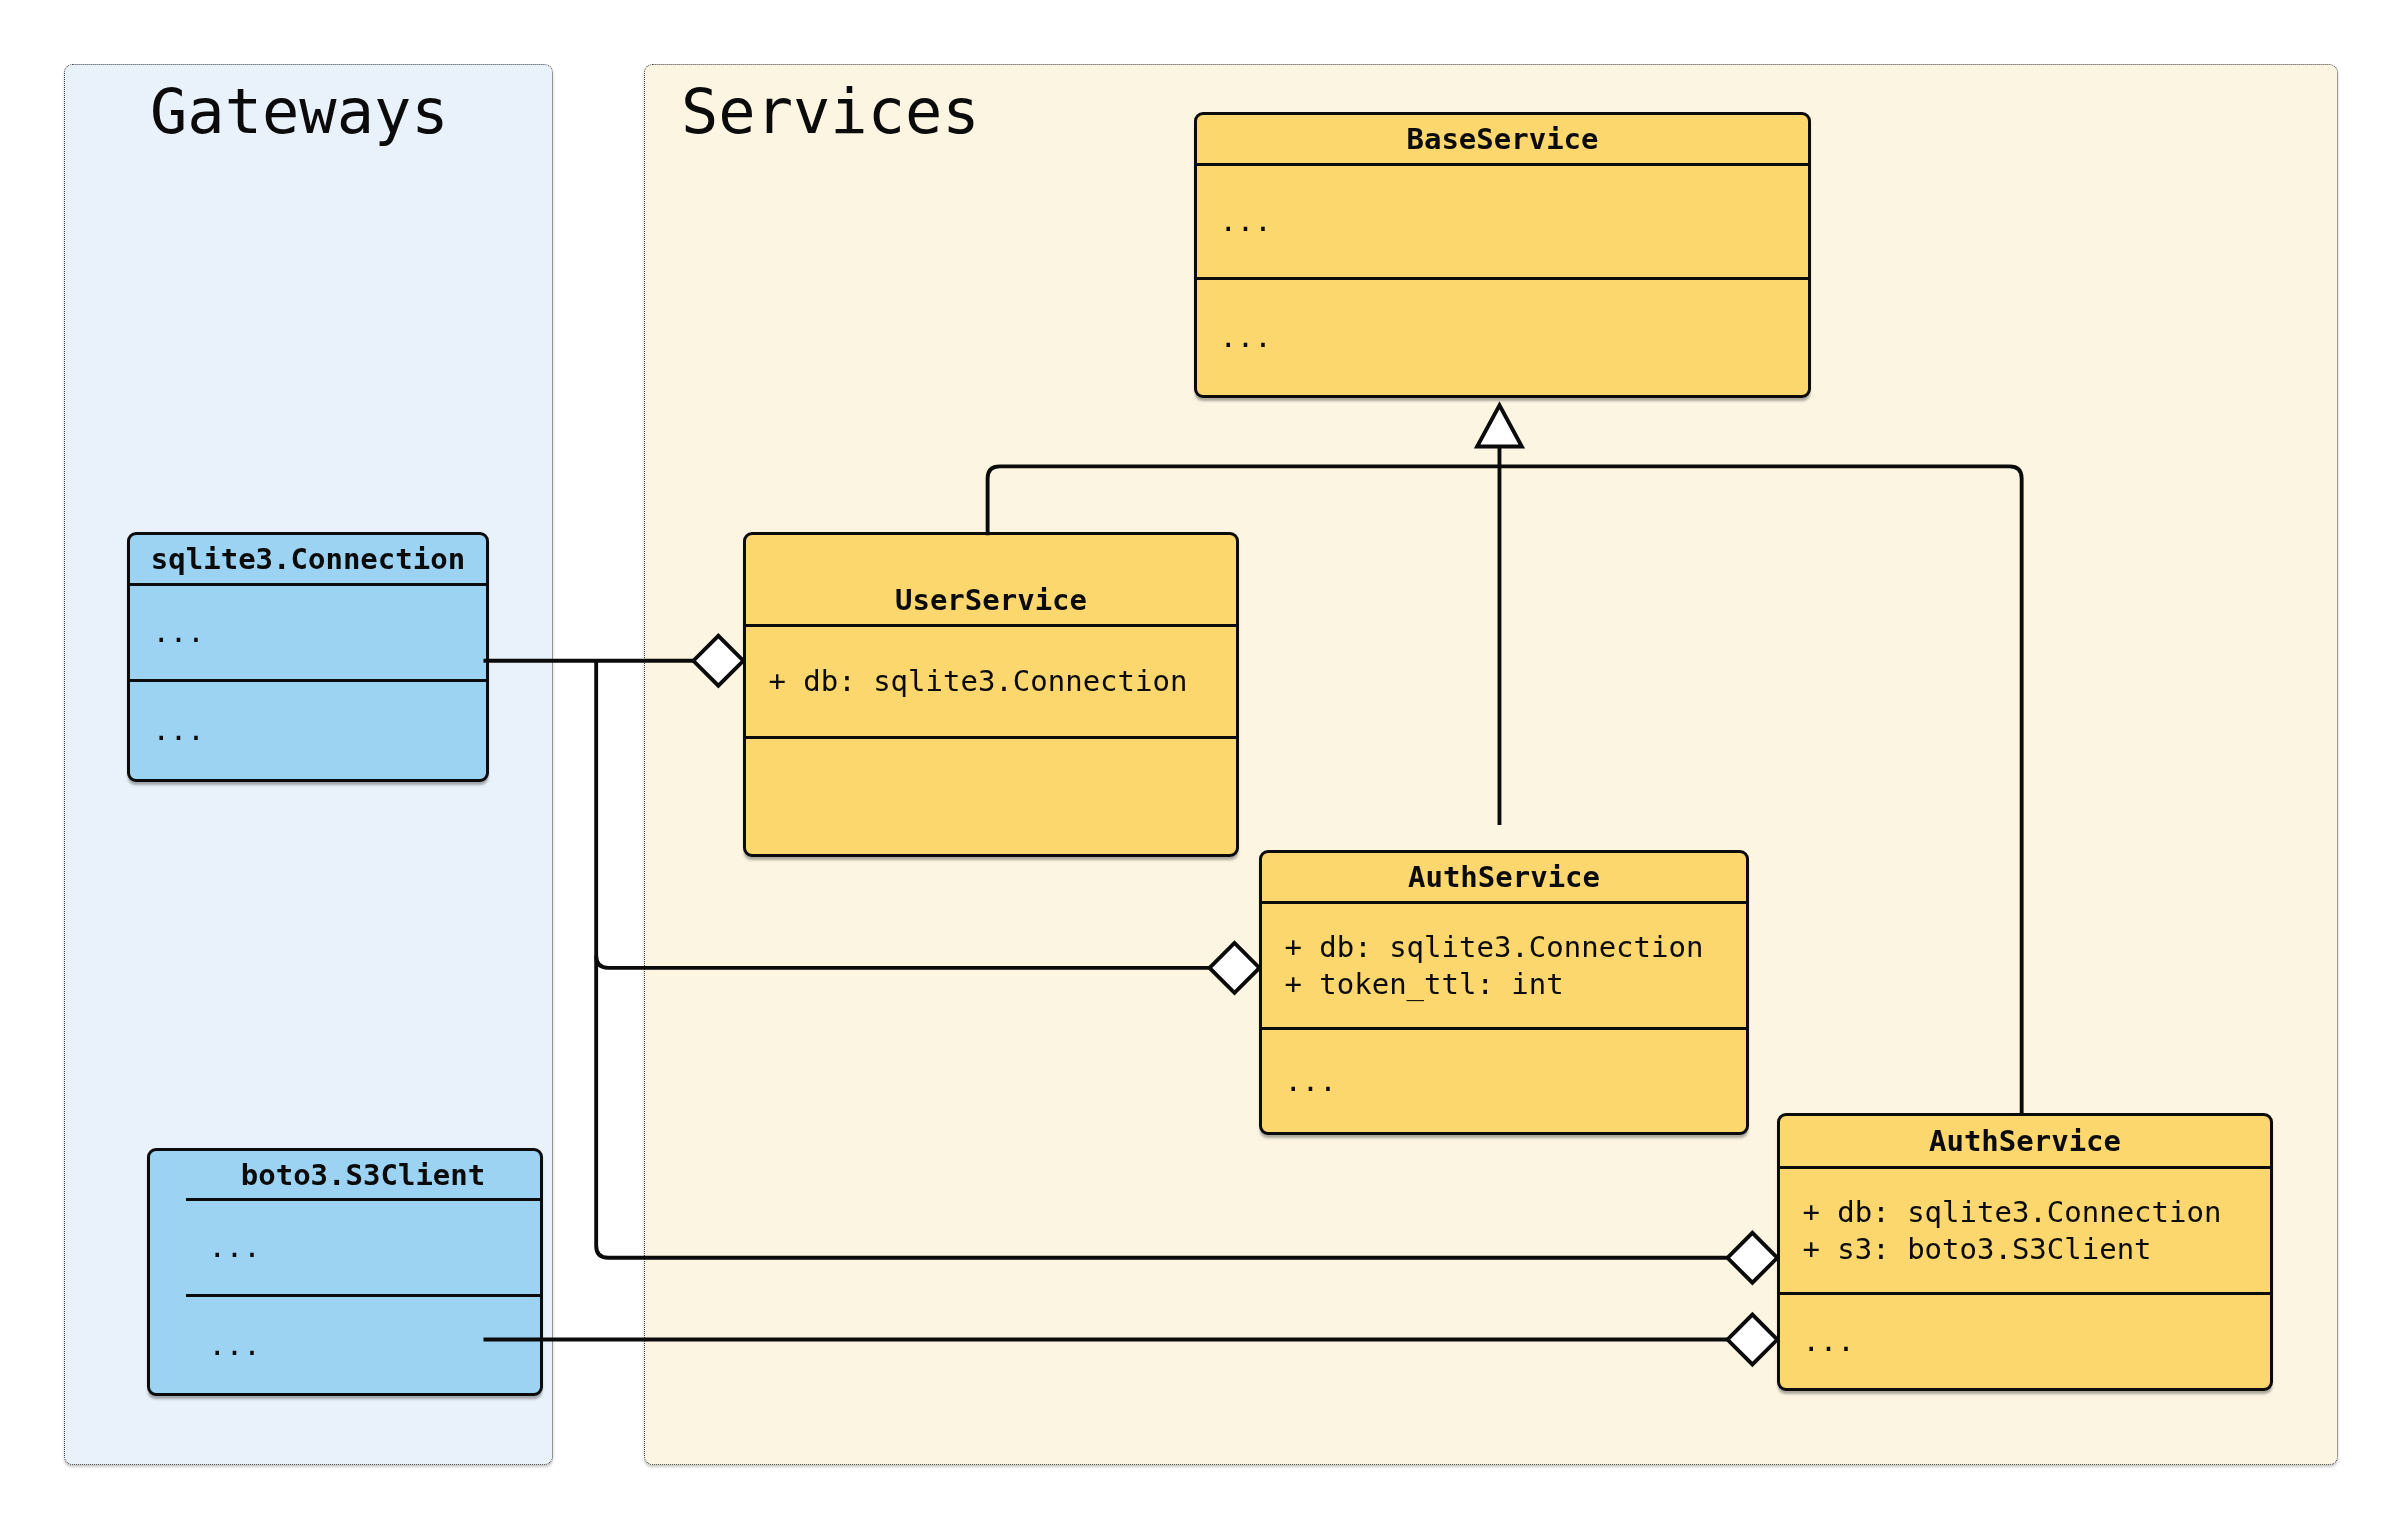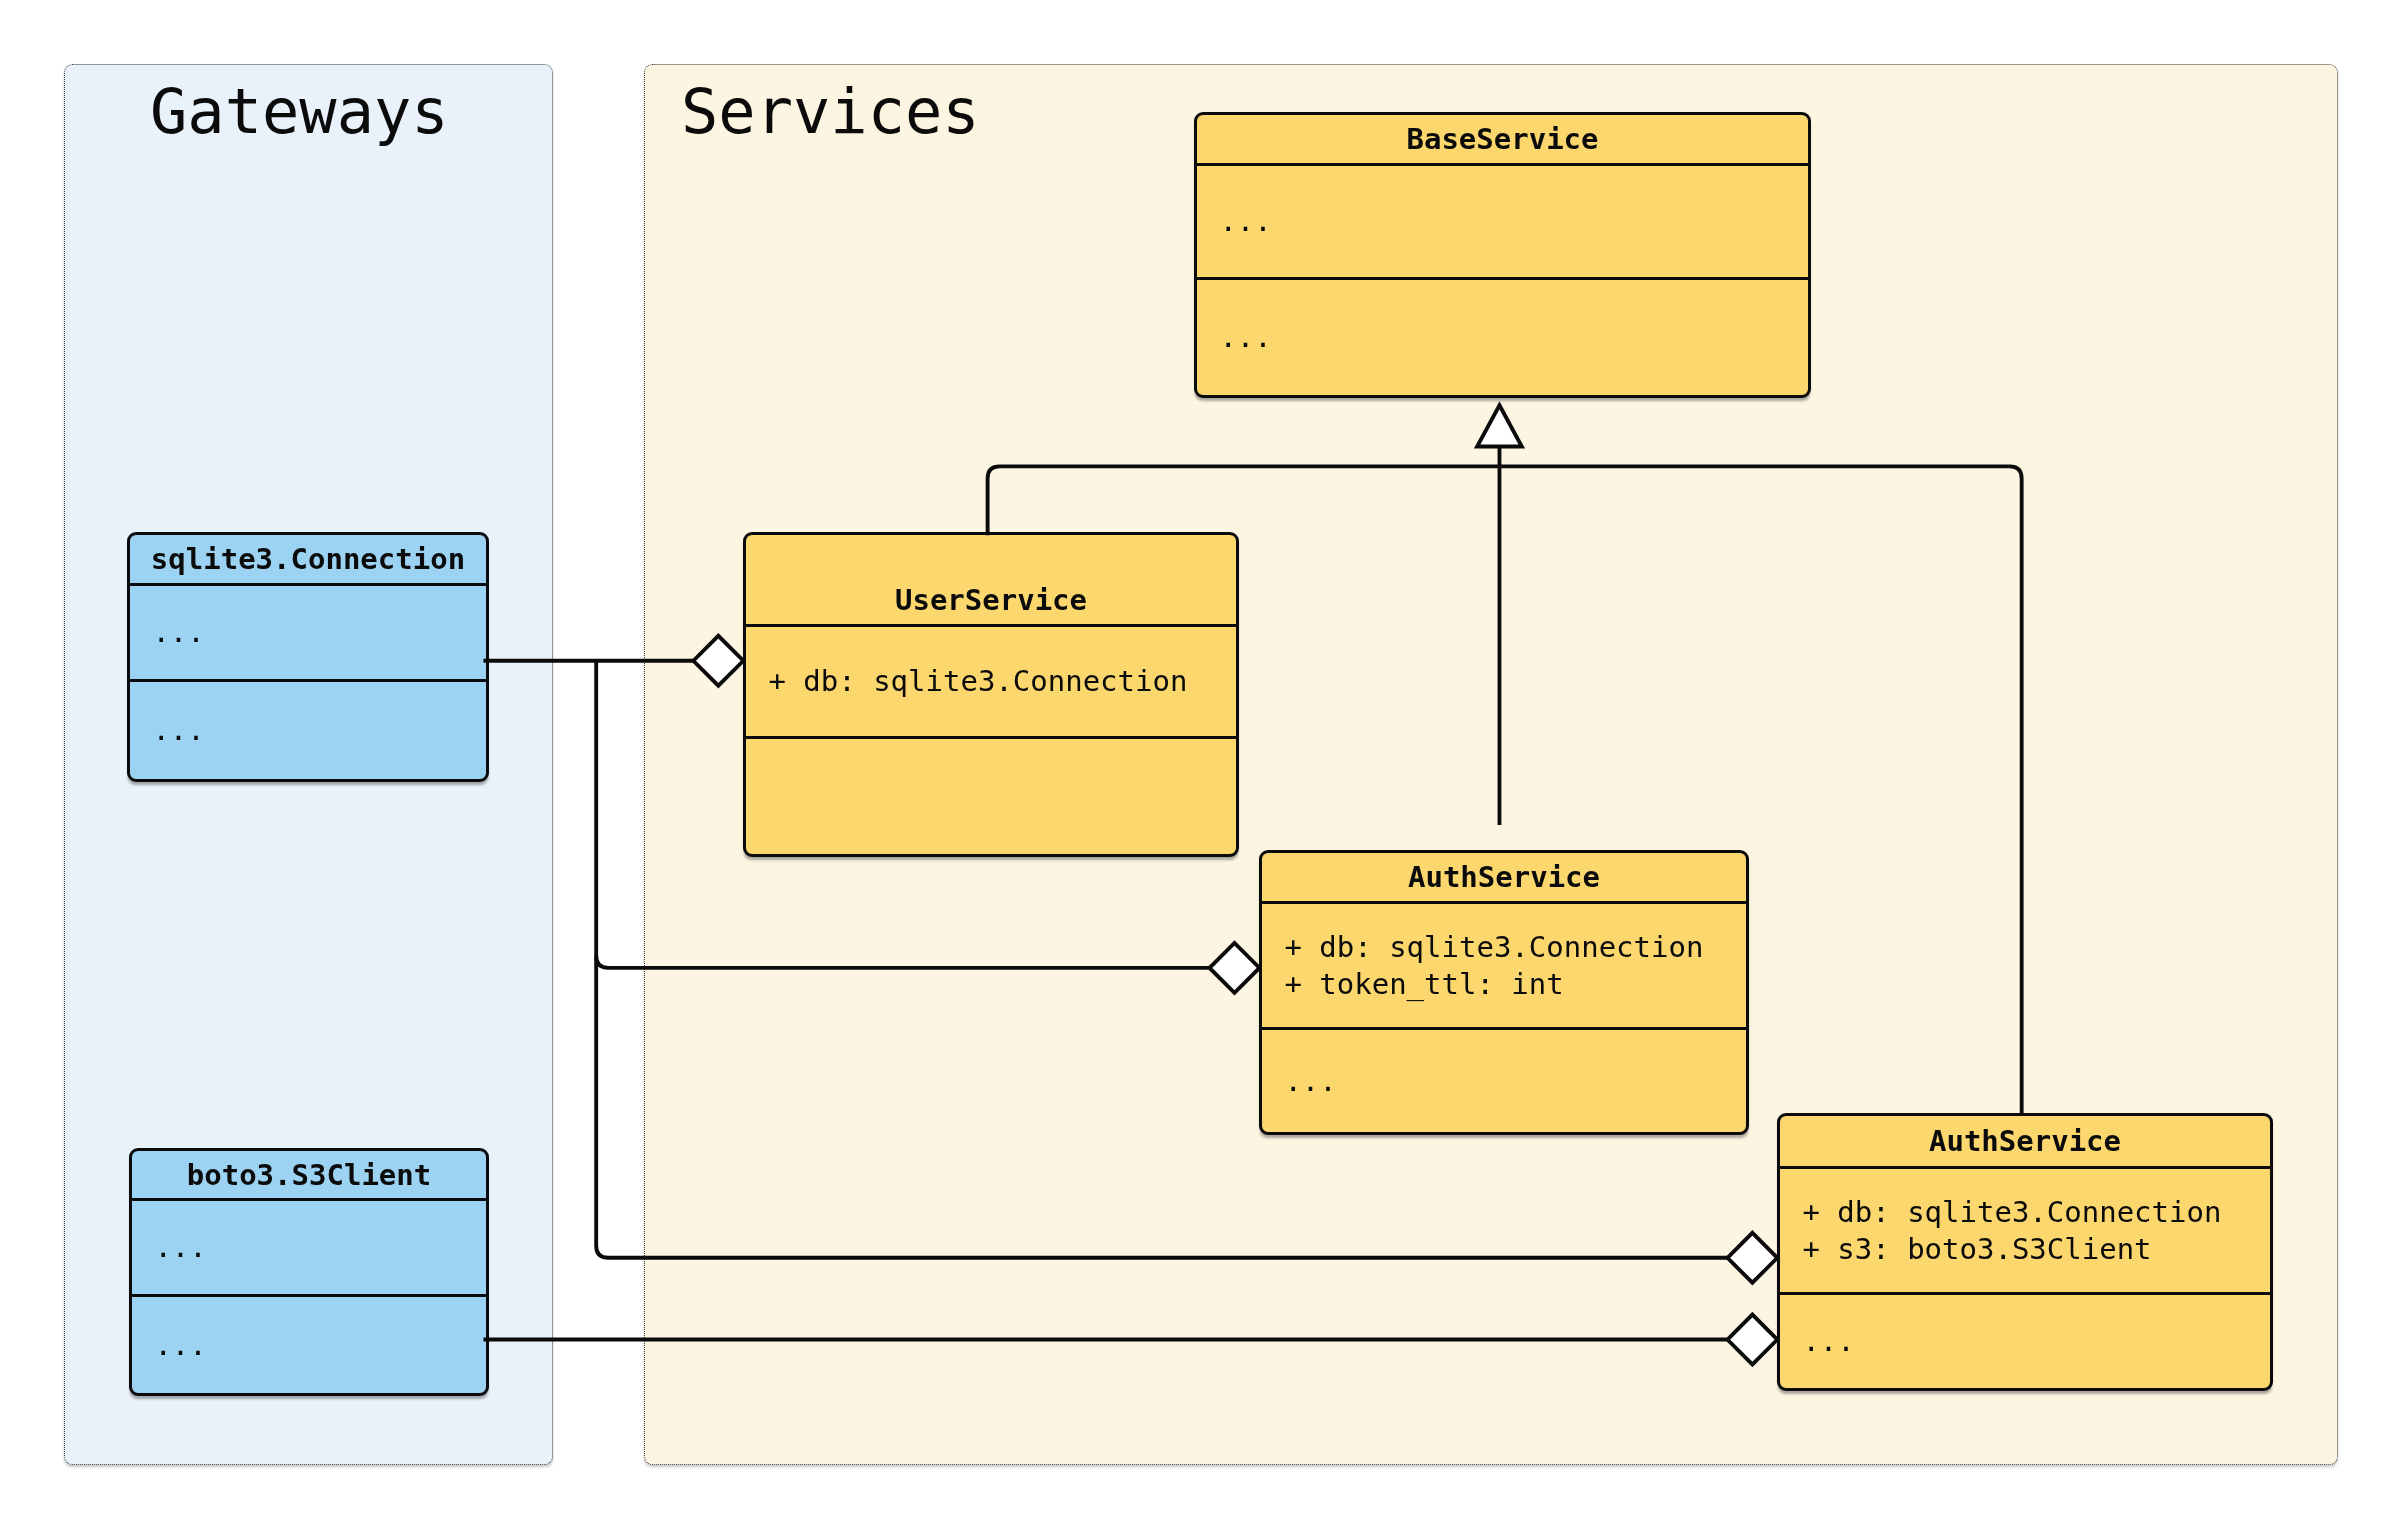--- a/index.html
+++ b/index.html
@@ -126,21 +126,21 @@
   <div class="cls blue" style="left:127px; top:532px; width:356px;">
     <div class="cls-title" style="height:48px;">sqlite3.Connection</div>
     <div class="cls-sec with-sep" style="height:96px;">
       <div class="cls-line">...</div>
     </div>
     <div class="cls-sec" style="height:97px;">
       <div class="cls-line">...</div>
     </div>
   </div>
 
-  <div class="cls blue" style="left:129px; top:1148px; width:354px;">
+  <div class="cls blue" style="left:147px; top:1148px; width:354px;padding-left:36px;">
     <div class="cls-title" style="height:47px;">boto3.S3Client</div>
     <div class="cls-sec with-sep" style="height:96px;">
       <div class="cls-line">...</div>
     </div>
     <div class="cls-sec" style="height:96px;">
       <div class="cls-line">...</div>
     </div>
   </div>
 
   <div class="cls yellow" style="left:1194px; top:112px; width:611px;">

